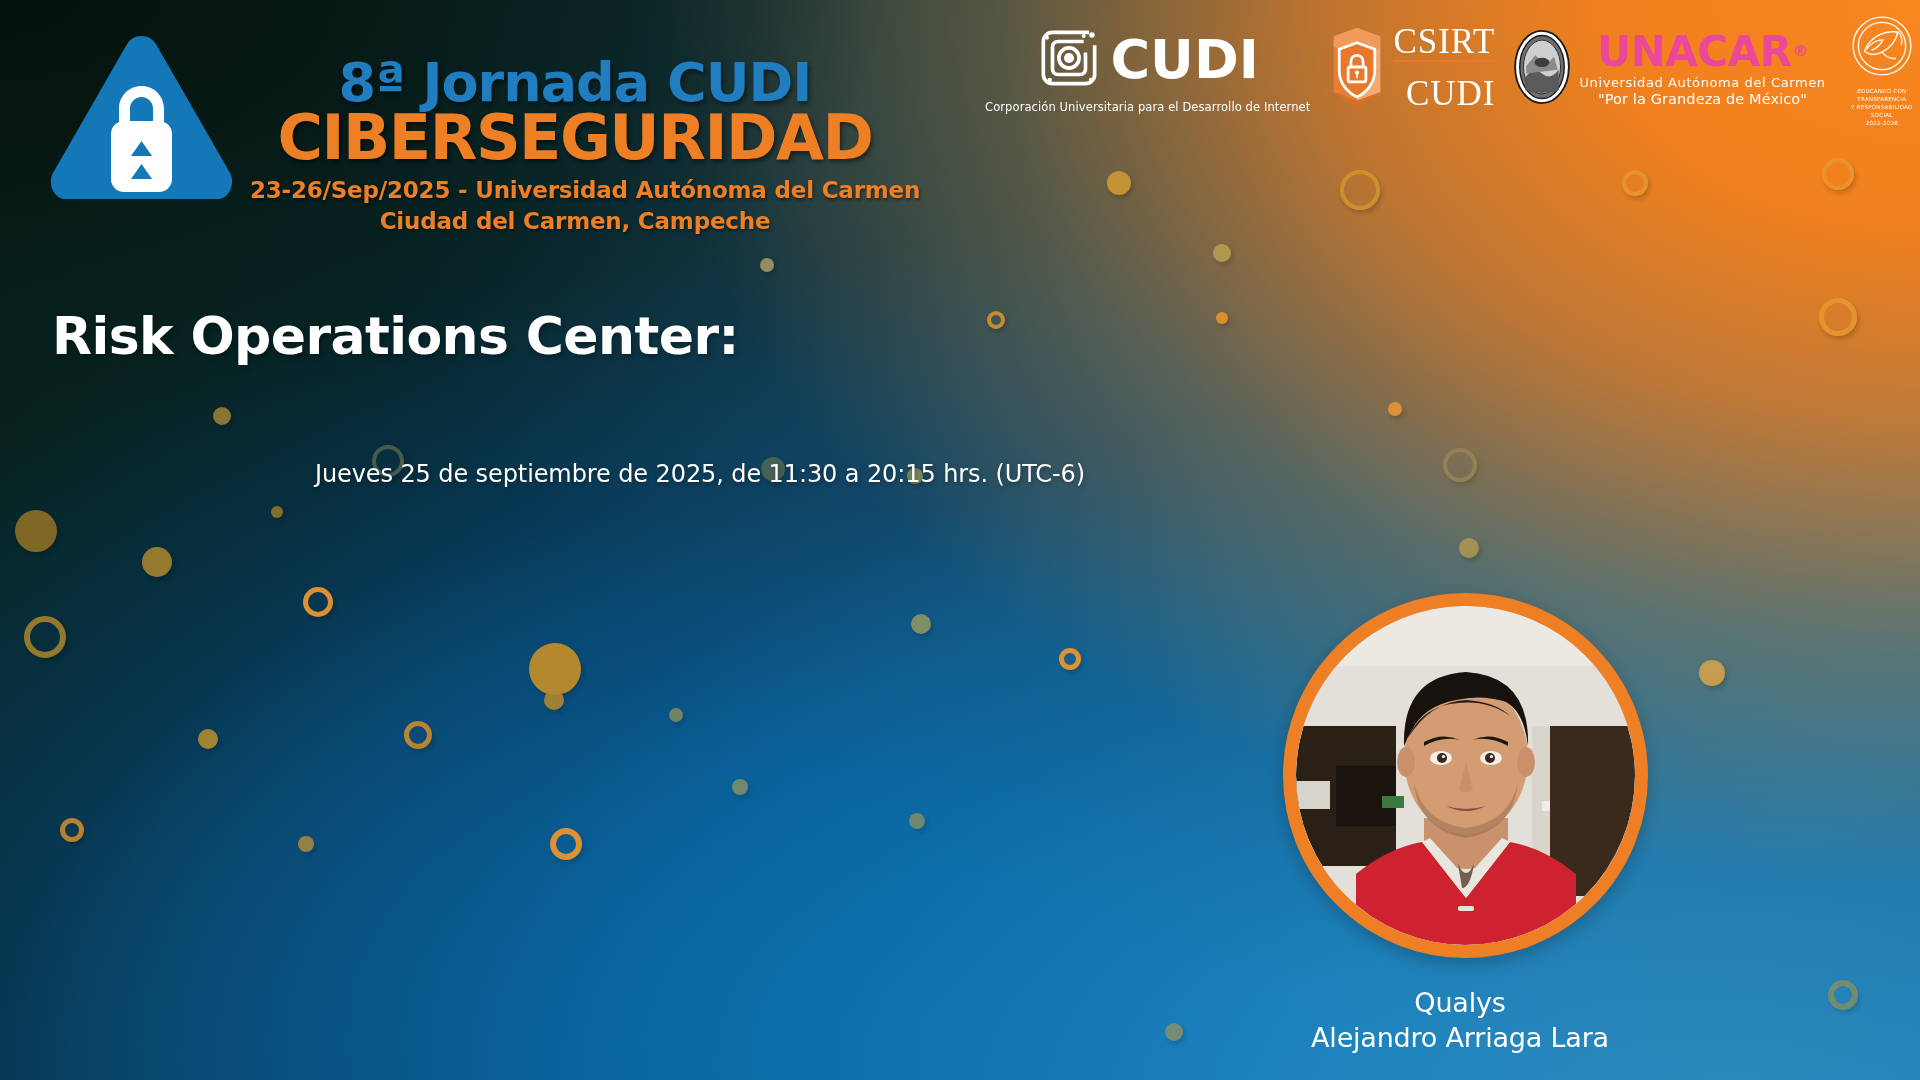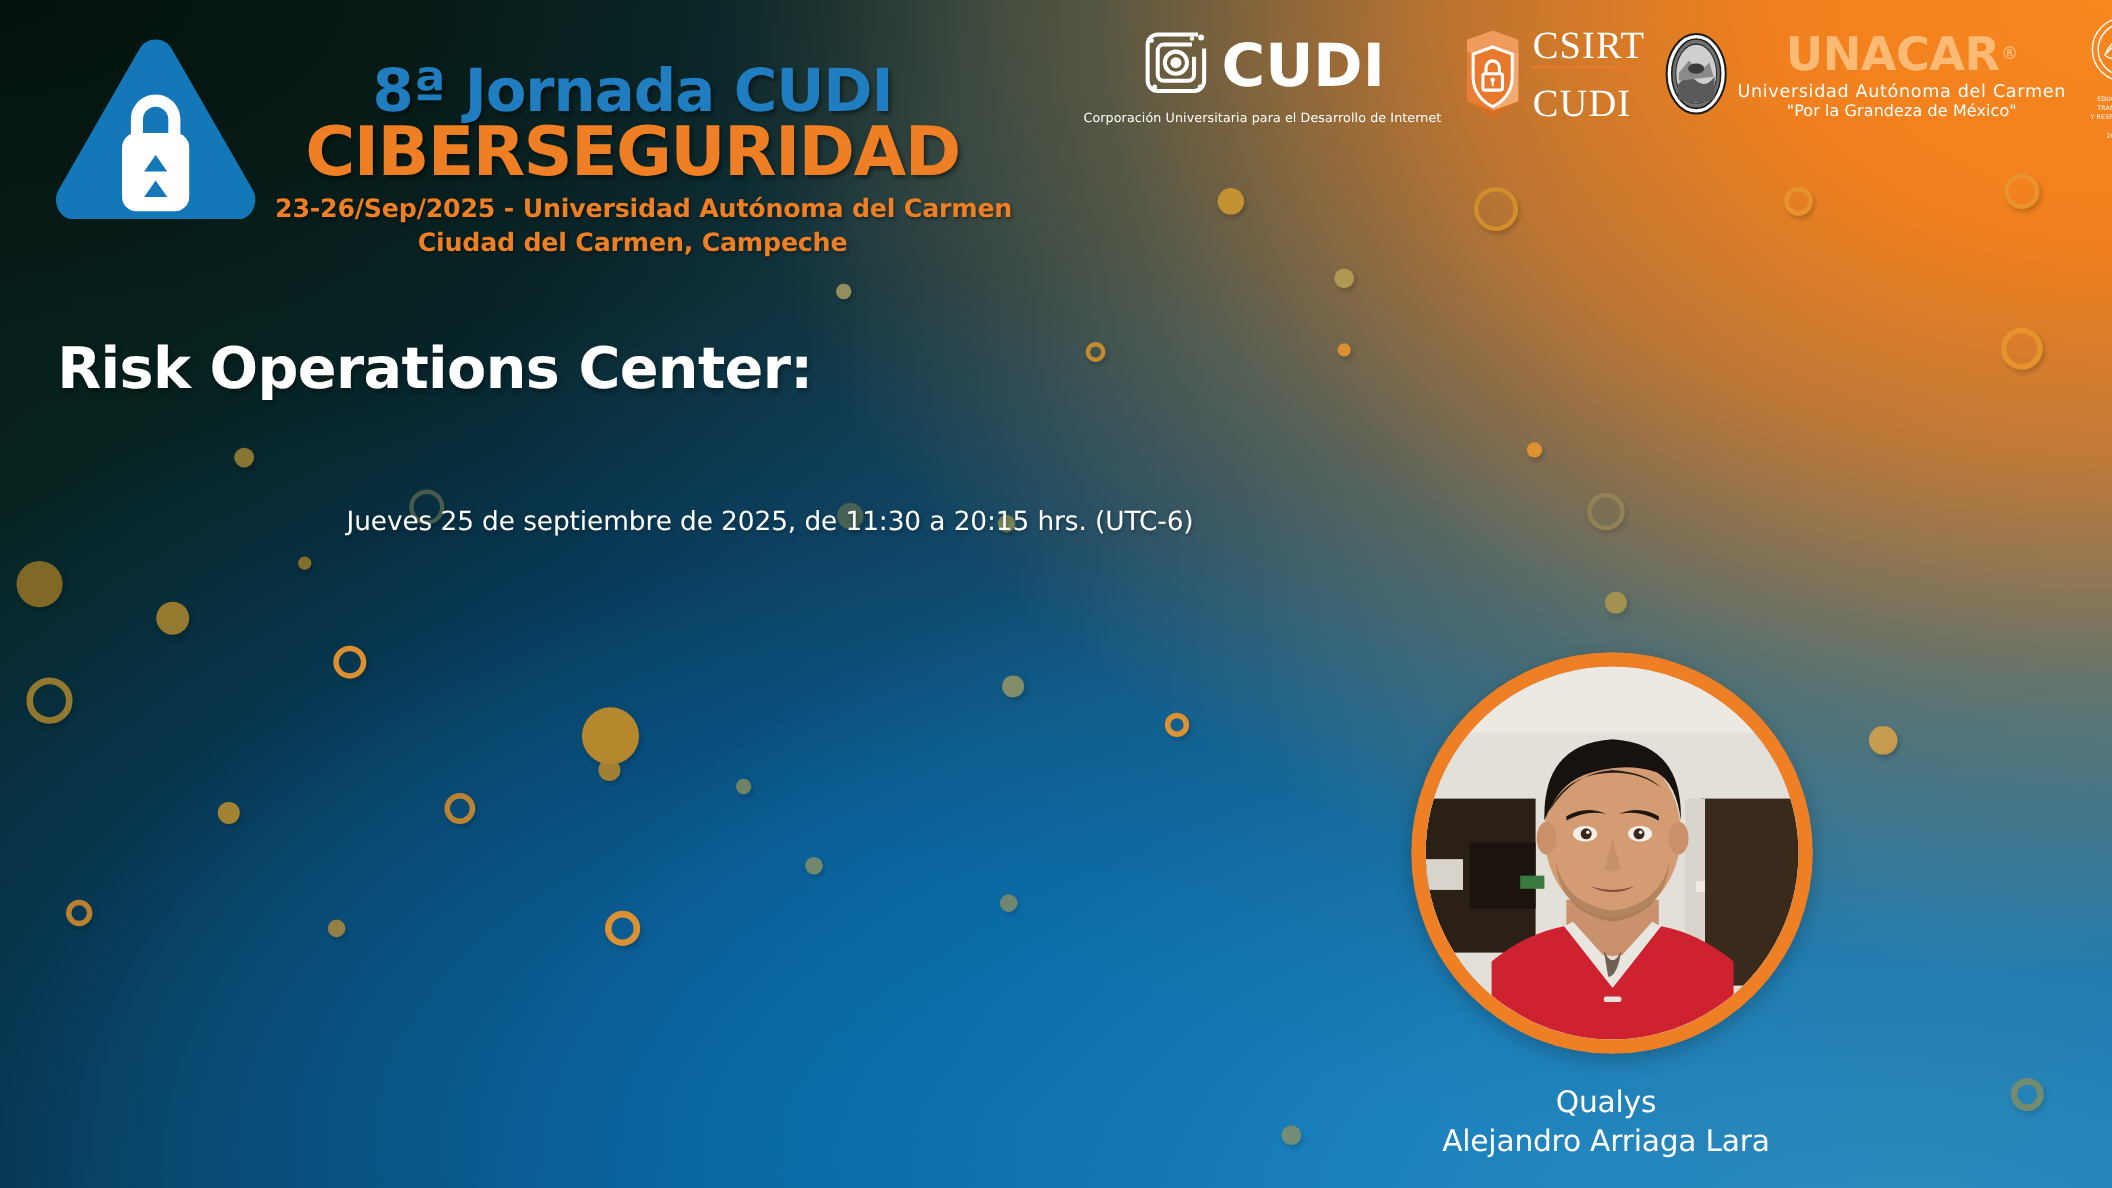--- a/index.html
+++ b/index.html
@@ -117,46 +117,46 @@
   }
   .cudi-sub {
     font-family: "DejaVu Sans", sans-serif;
     font-size: 11.5px;
     color: #ffffff;
     margin-top: 5px;
     letter-spacing: 0.1px;
     white-space: nowrap;
   }
   .logo-csirt { display: flex; align-items: center; gap: 7px; }
-  .csirt-text { display: flex; flex-direction: column; align-items: flex-start; gap: 13px; }
+  .csirt-text { display: flex; flex-direction: column; align-items: flex-end; gap: 13px; }
   .csirt-l1 {
     font-family: "Liberation Serif", serif;
     font-size: 35px; font-weight: 400; color: #fff; line-height: 0.95;
     letter-spacing: 1px;
     padding-bottom: 2px;
     border-bottom: 2px solid #e8782b;
   }
   .csirt-l2 {
     font-family: "Liberation Serif", serif;
     font-size: 35px; font-weight: 400; color: #fff; line-height: 1.05;
     letter-spacing: 1px;
     padding-top: 1px;
   }
   .logo-unacar { display: flex; align-items: center; gap: 8px; }
   .unacar-text { display: flex; flex-direction: column; align-items: center; }
   .unacar-word {
     font-family: "DejaVu Sans", sans-serif;
-    font-weight: 700; font-size: 42px; color: #fdba74; line-height: 1;
+    font-weight: 700; font-size: 42px; color: #ec4899; line-height: 1;
     letter-spacing: -0.5px;
     display: flex; align-items: flex-start;
   }
   .unacar-reg { font-size: 16px; margin-top: 12px; margin-left: 1px; }
   .unacar-s1 {
     font-family: "DejaVu Sans", sans-serif;
-    font-size: 16px; color: #fff; letter-spacing: 0.6px; margin-top: 2px; white-space: nowrap;
+    font-size: 13px; color: #fff; letter-spacing: 0.6px; margin-top: 2px; white-space: nowrap;
   }
   .unacar-s2 {
     font-family: "DejaVu Sans", sans-serif;
     font-size: 14.5px; color: #fff; letter-spacing: 0.1px; margin-top: 1px; white-space: nowrap;
   }
   .logo-dolphin { display: flex; flex-direction: column; align-items: center; }
   .dolphin-cap {
     font-family: "DejaVu Sans", sans-serif;
     font-size: 5.6px; color: #fff; text-align: center; line-height: 1.45;
     letter-spacing: 0.2px; margin-top: 2px;

